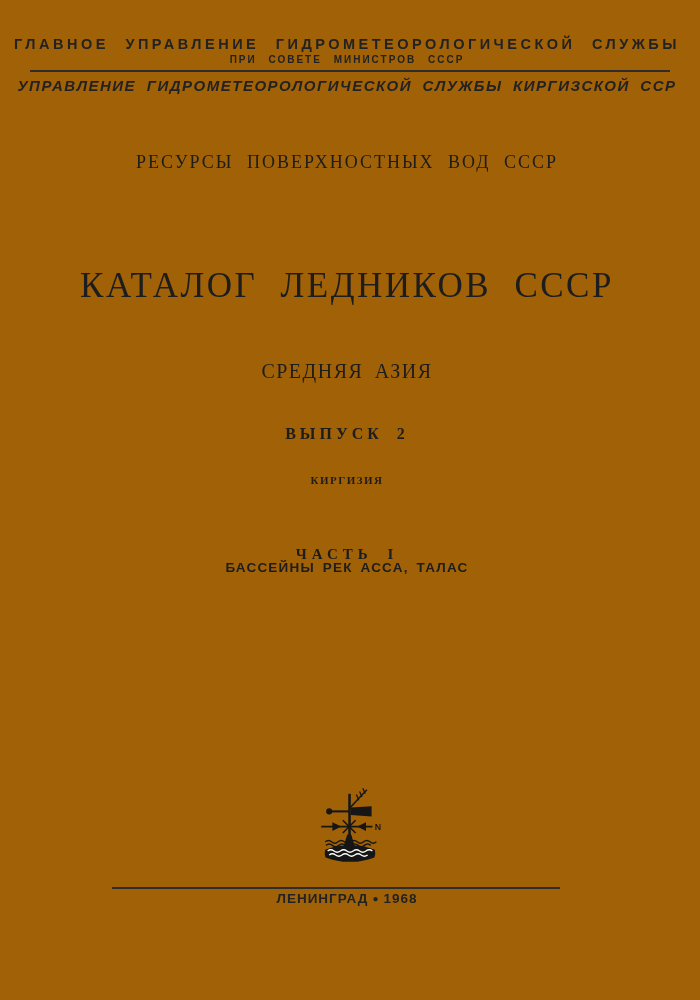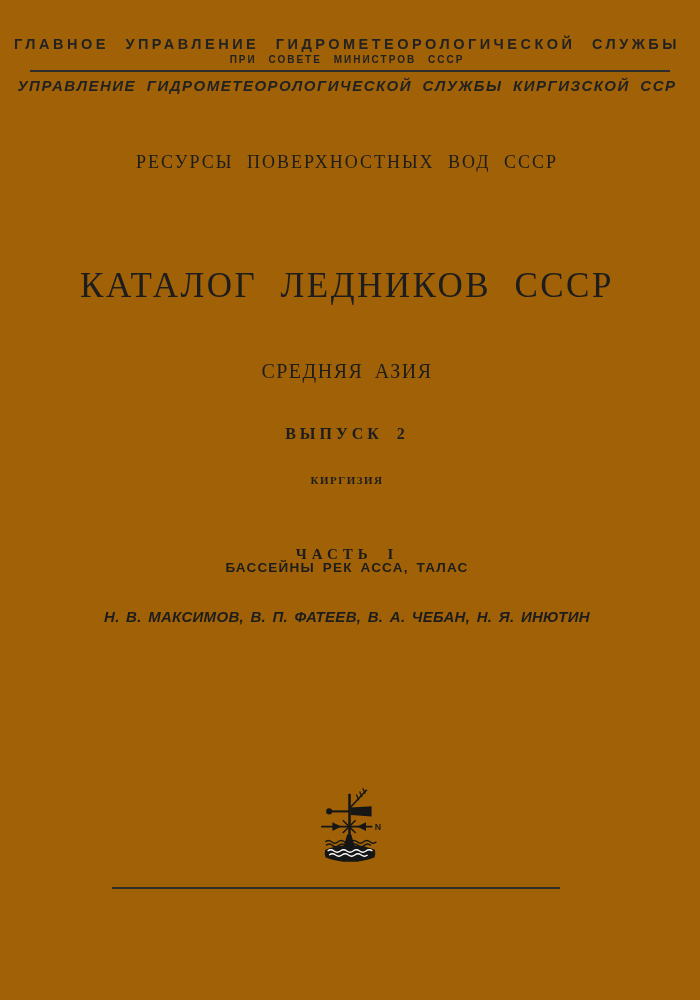--- a/index.html
+++ b/index.html
@@ -53,21 +53,20 @@
   <div class="rule1"></div>
   <div class="line org3">УПРАВЛЕНИЕ ГИДРОМЕТЕОРОЛОГИЧЕСКОЙ СЛУЖБЫ КИРГИЗСКОЙ ССР</div>
 
   <div class="line serif series-title">РЕСУРСЫ ПОВЕРХНОСТНЫХ ВОД СССР</div>
   <div class="line serif main-title">КАТАЛОГ ЛЕДНИКОВ СССР</div>
   <div class="line serif region">СРЕДНЯЯ АЗИЯ</div>
   <div class="line serif issue">ВЫПУСК 2</div>
   <div class="line serif subregion">КИРГИЗИЯ</div>
   <div class="line serif part">ЧАСТЬ I</div>
   <div class="line basins">БАССЕЙНЫ РЕК АССА, ТАЛАС</div>
-  <div class="line authors">Н. В. МАКСИМОВ, В. П. ФАТЕЕВ, В. А. ЧЕБАН, Н. Я. ИНЮТИН</div>
 
   <div class="emblem">
     <svg viewBox="0 0 100 96" width="80" height="80" xmlns="http://www.w3.org/2000/svg">
       <g stroke="#161616" fill="#161616">
 
         <rect x="47.8" y="9" width="3.2" height="58" stroke="none"></rect>
 
         <path d="M49.5 27 L71 4" stroke-width="2" fill="none"></path>
         <path d="M66 2 L69 9 M62 6 L65 13 M58 10 L61 17" stroke-width="1.6" fill="none"></path>
 
@@ -88,14 +87,17 @@
 
         <path d="M19 79 Q35 72.5 50 74 Q65 72.5 81 79 Q82.5 84 80.5 88.5 Q64 94.5 50 94 Q36 94.5 19.5 88.5 Q17.5 84 19 79 Z" stroke="none"></path>
 
         <path d="M22 80.5 q4 -3.2 8 0 t8 0 t8 0 t8 0 t8 0 t8 0 t8 0" stroke="#fcfcfa" stroke-width="1.6" fill="none"></path>
         <path d="M24 85.5 q4 -3.2 8 0 t8 0 t8 0 t8 0 t8 0 t8 0" stroke="#fcfcfa" stroke-width="1.6" fill="none"></path>
       </g>
     </svg>
   </div>
 
   <div class="rule2"></div>
+  <div class="line sans-bold cityline">
+    <span>ЛЕНИНГРАД</span><span class="dot">●</span><span>1968</span>
+  </div>
 
 </div>
 
 </body></html>

